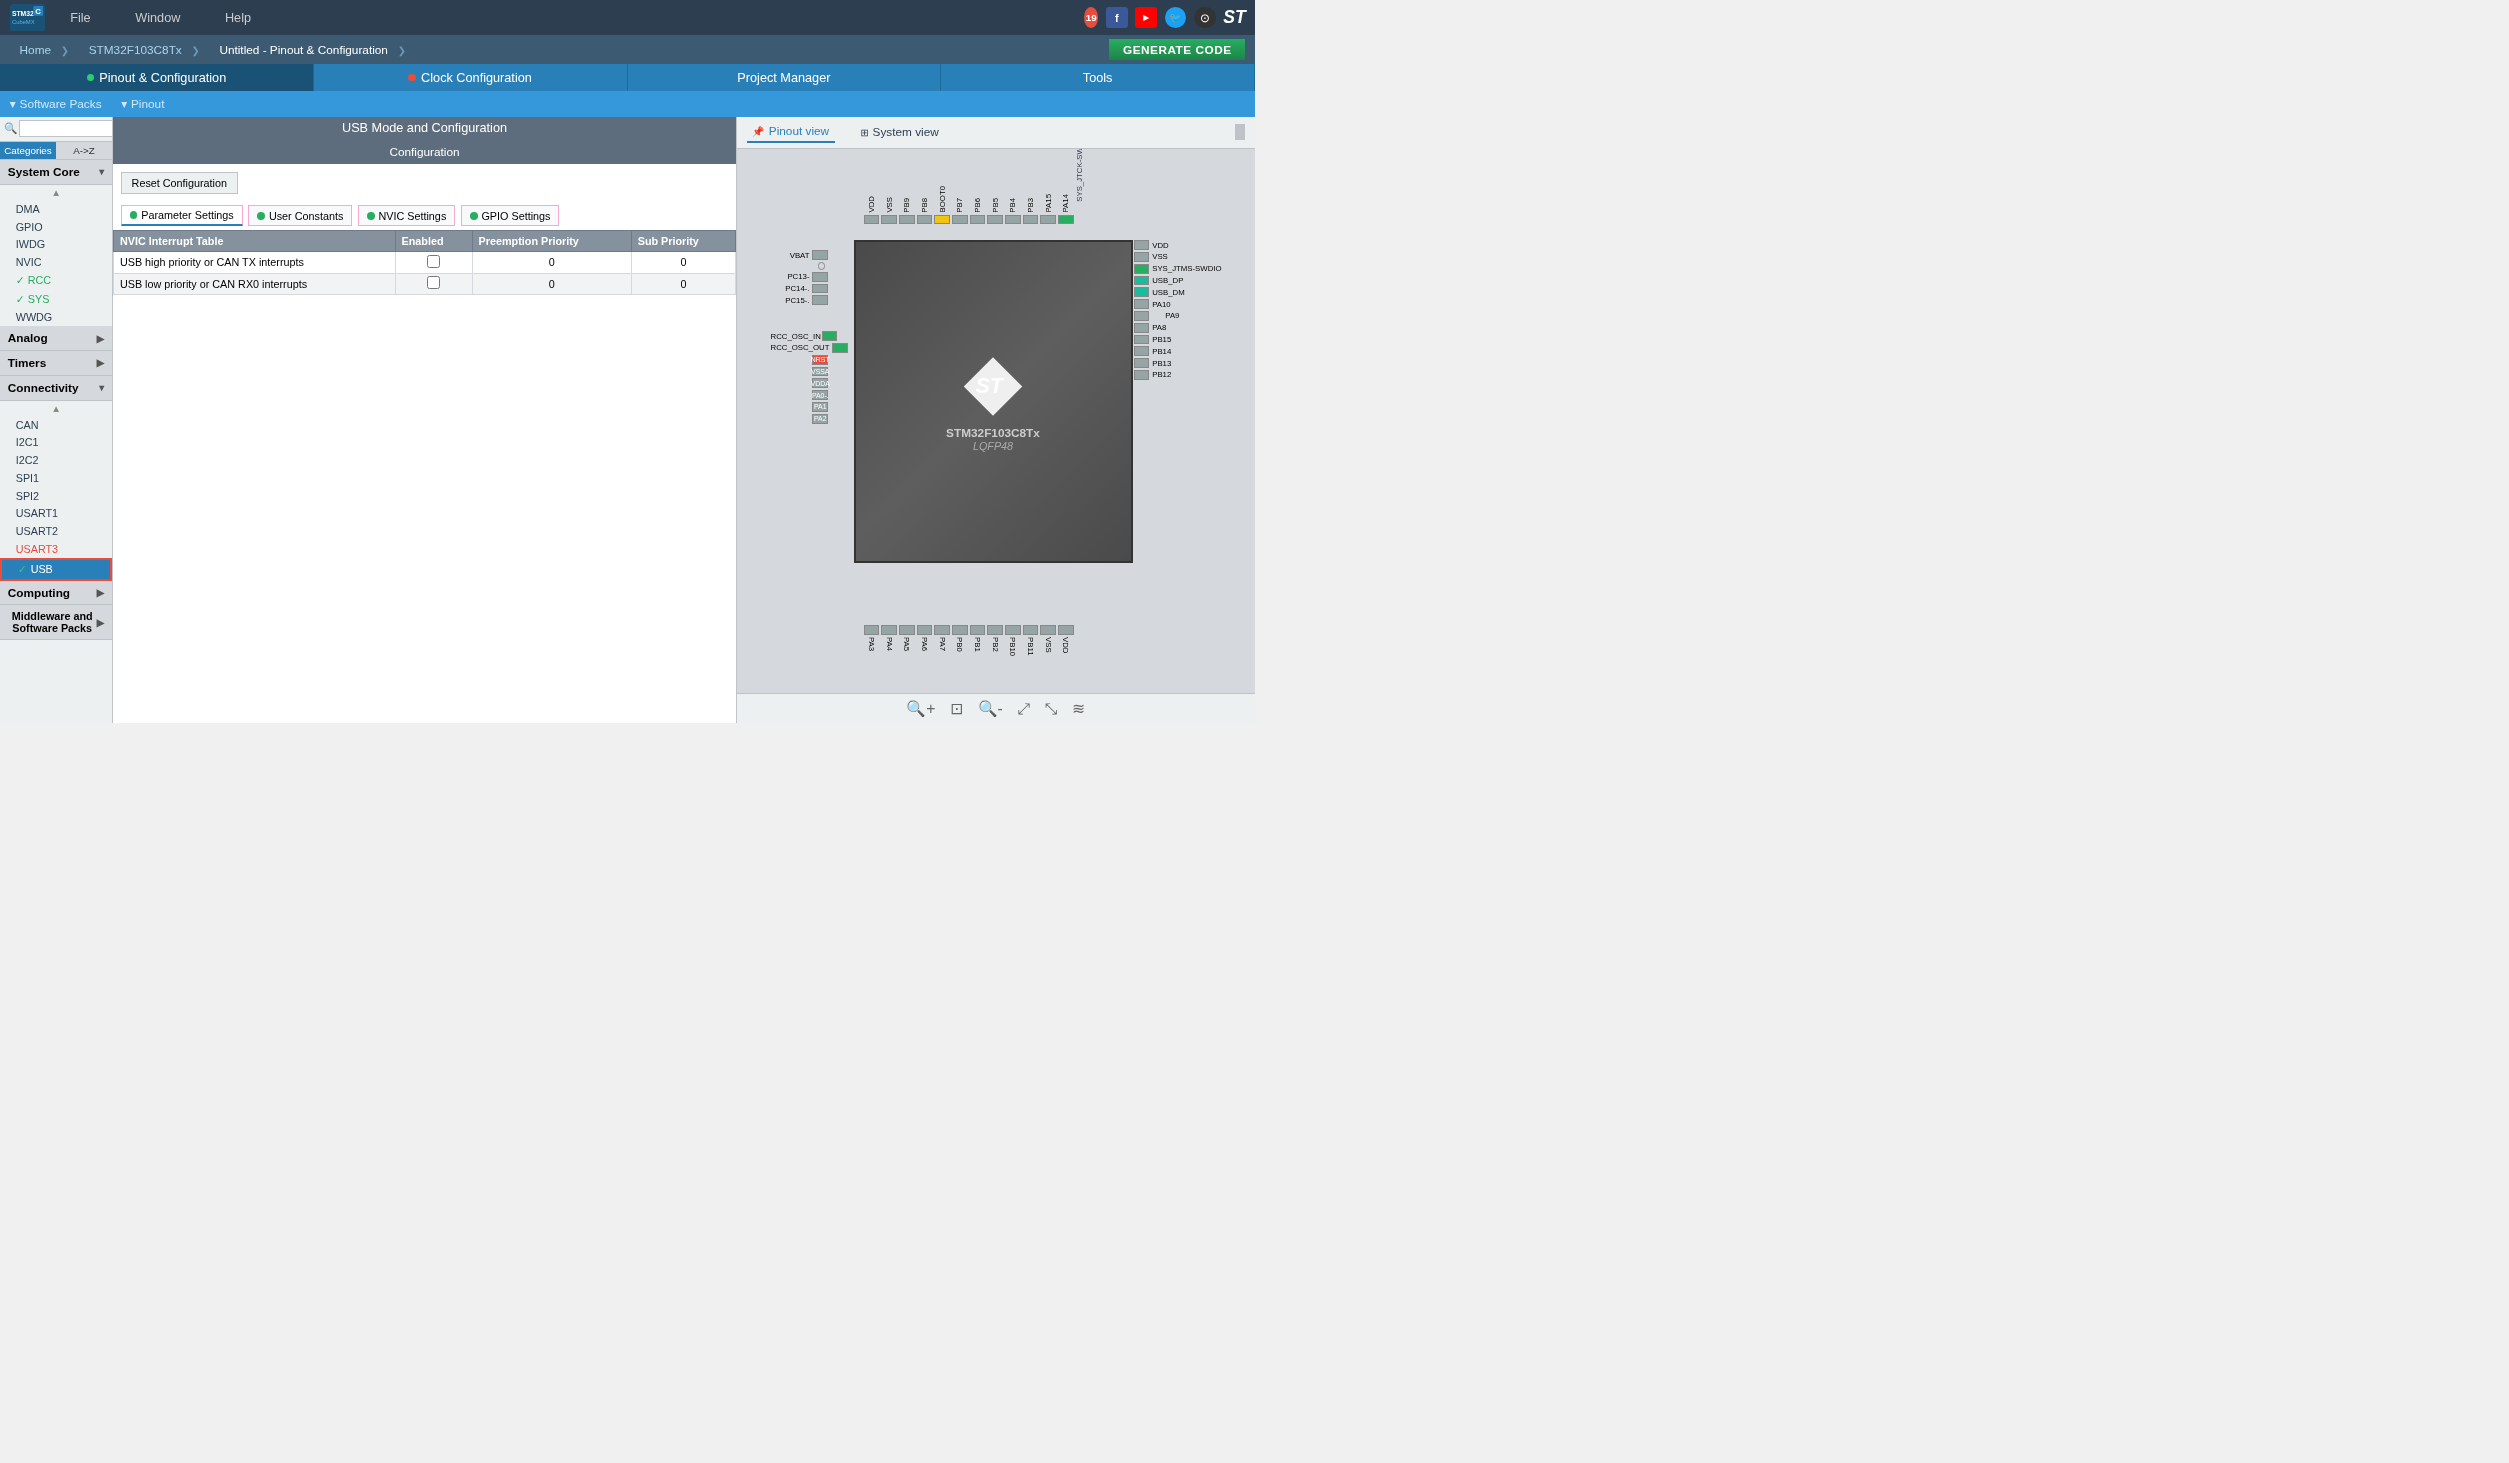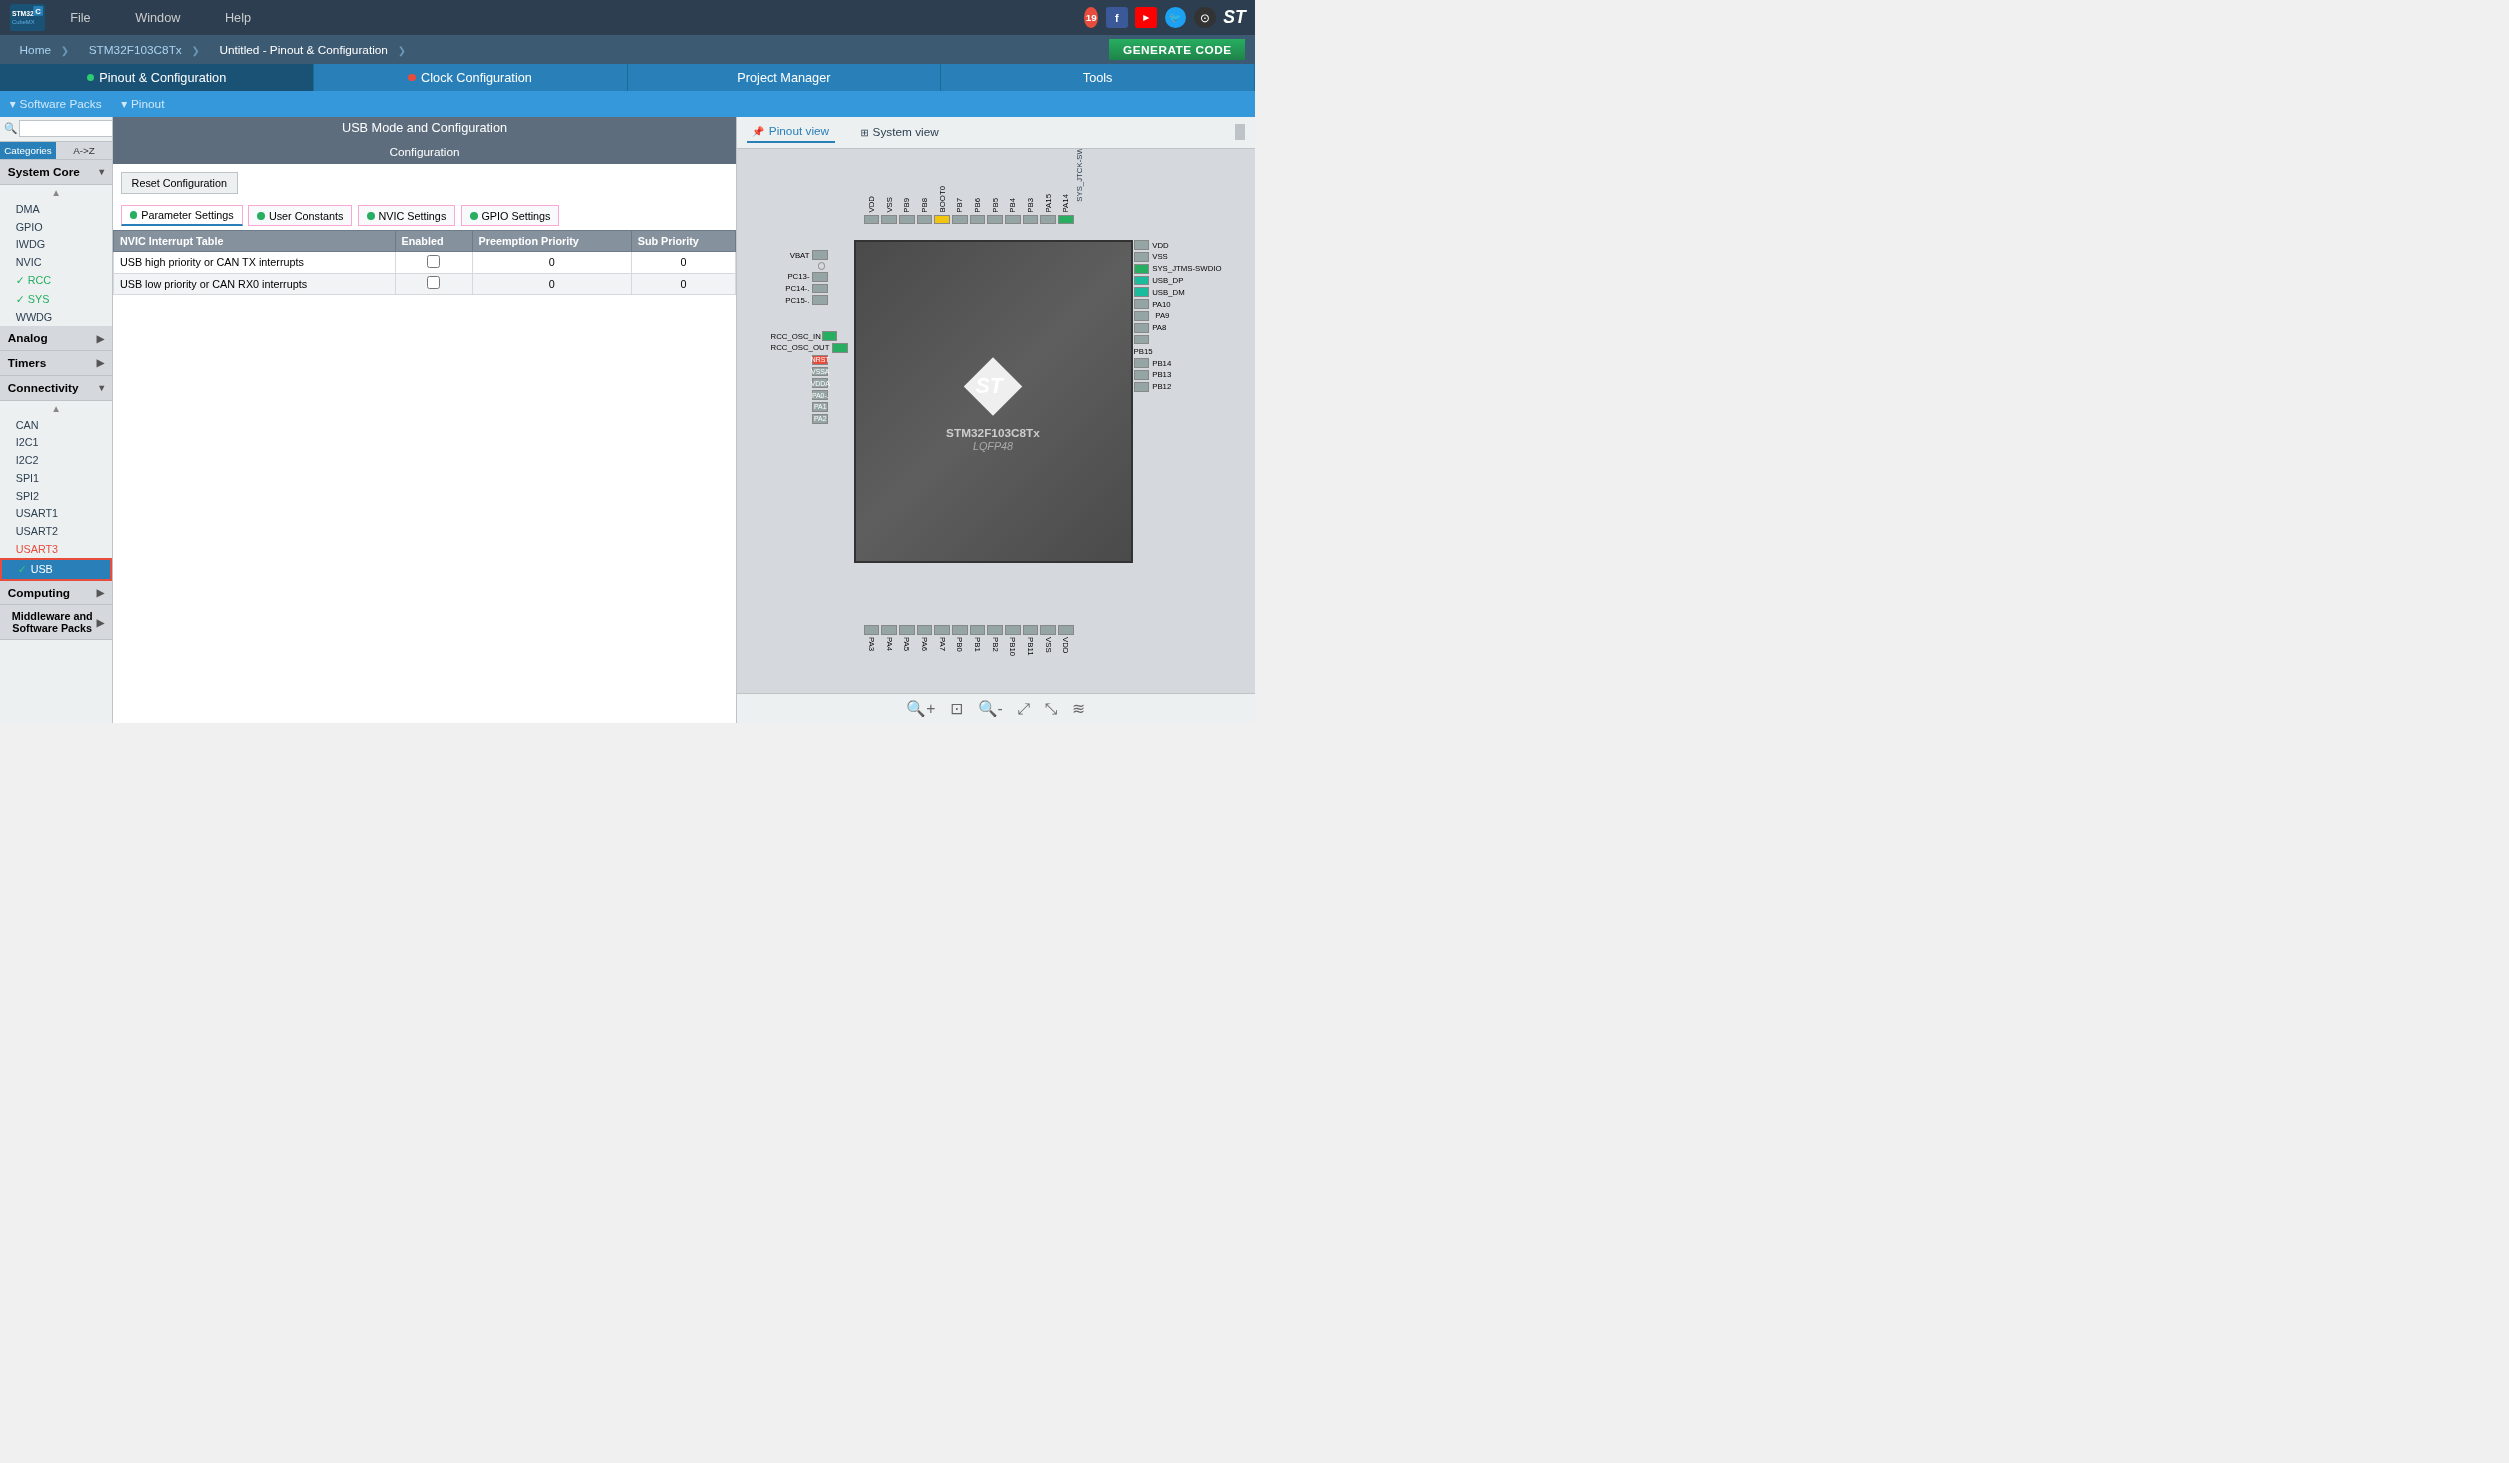--- a/index.html
+++ b/index.html
@@ -428,29 +428,29 @@
             <span style="font-size:7.8px;">USB_DP</span>
           </div>
           <div style="display:flex;align-items:center;gap:2.9px;">
             <div class="pin-pad blue-green"></div>
             <span style="font-size:7.8px;">USB_DM</span>
           </div>
           <div style="display:flex;align-items:center;gap:2.9px;">
             <div class="pin-pad gray"></div>
             <span style="font-size:7.8px;">PA10</span>
           </div>
-          <div style="display:flex;align-items:center;gap:6px;">
+          <div style="display:flex;align-items:center;gap:16px;">
             <div class="pin-pad gray"></div>
             <span style="font-size:7.8px;">PA9</span>
           </div>
           <div style="display:flex;align-items:center;gap:2.9px;">
             <div class="pin-pad gray"></div>
             <span style="font-size:7.8px;">PA8</span>
           </div>
-          <div style="display:flex;align-items:flex-start;gap:2.9px;flex-direction:column;">
+          <div style="display:flex;align-items:center;gap:2.9px;">
             <div class="pin-pad gray"></div>
             <span style="font-size:7.8px;">PB15</span>
           </div>
           <div style="display:flex;align-items:center;gap:2.9px;">
             <div class="pin-pad gray"></div>
             <span style="font-size:7.8px;">PB14</span>
           </div>
           <div style="display:flex;align-items:center;gap:2.9px;">
             <div class="pin-pad gray"></div>
             <span style="font-size:7.8px;">PB13</span>

